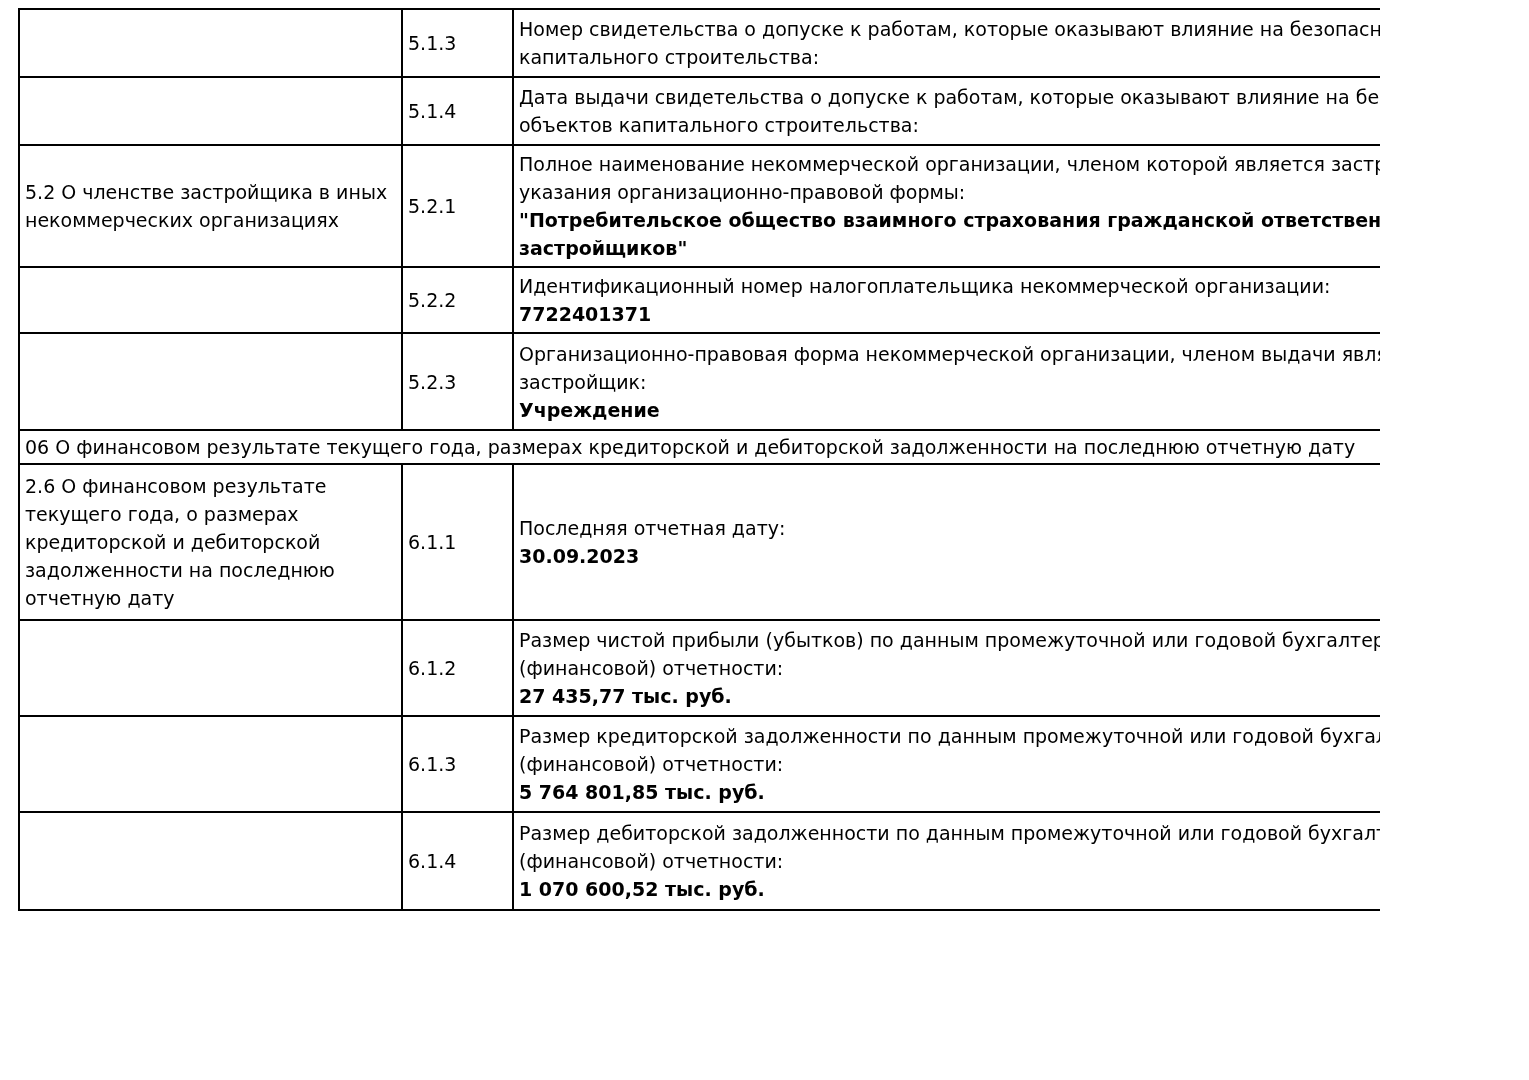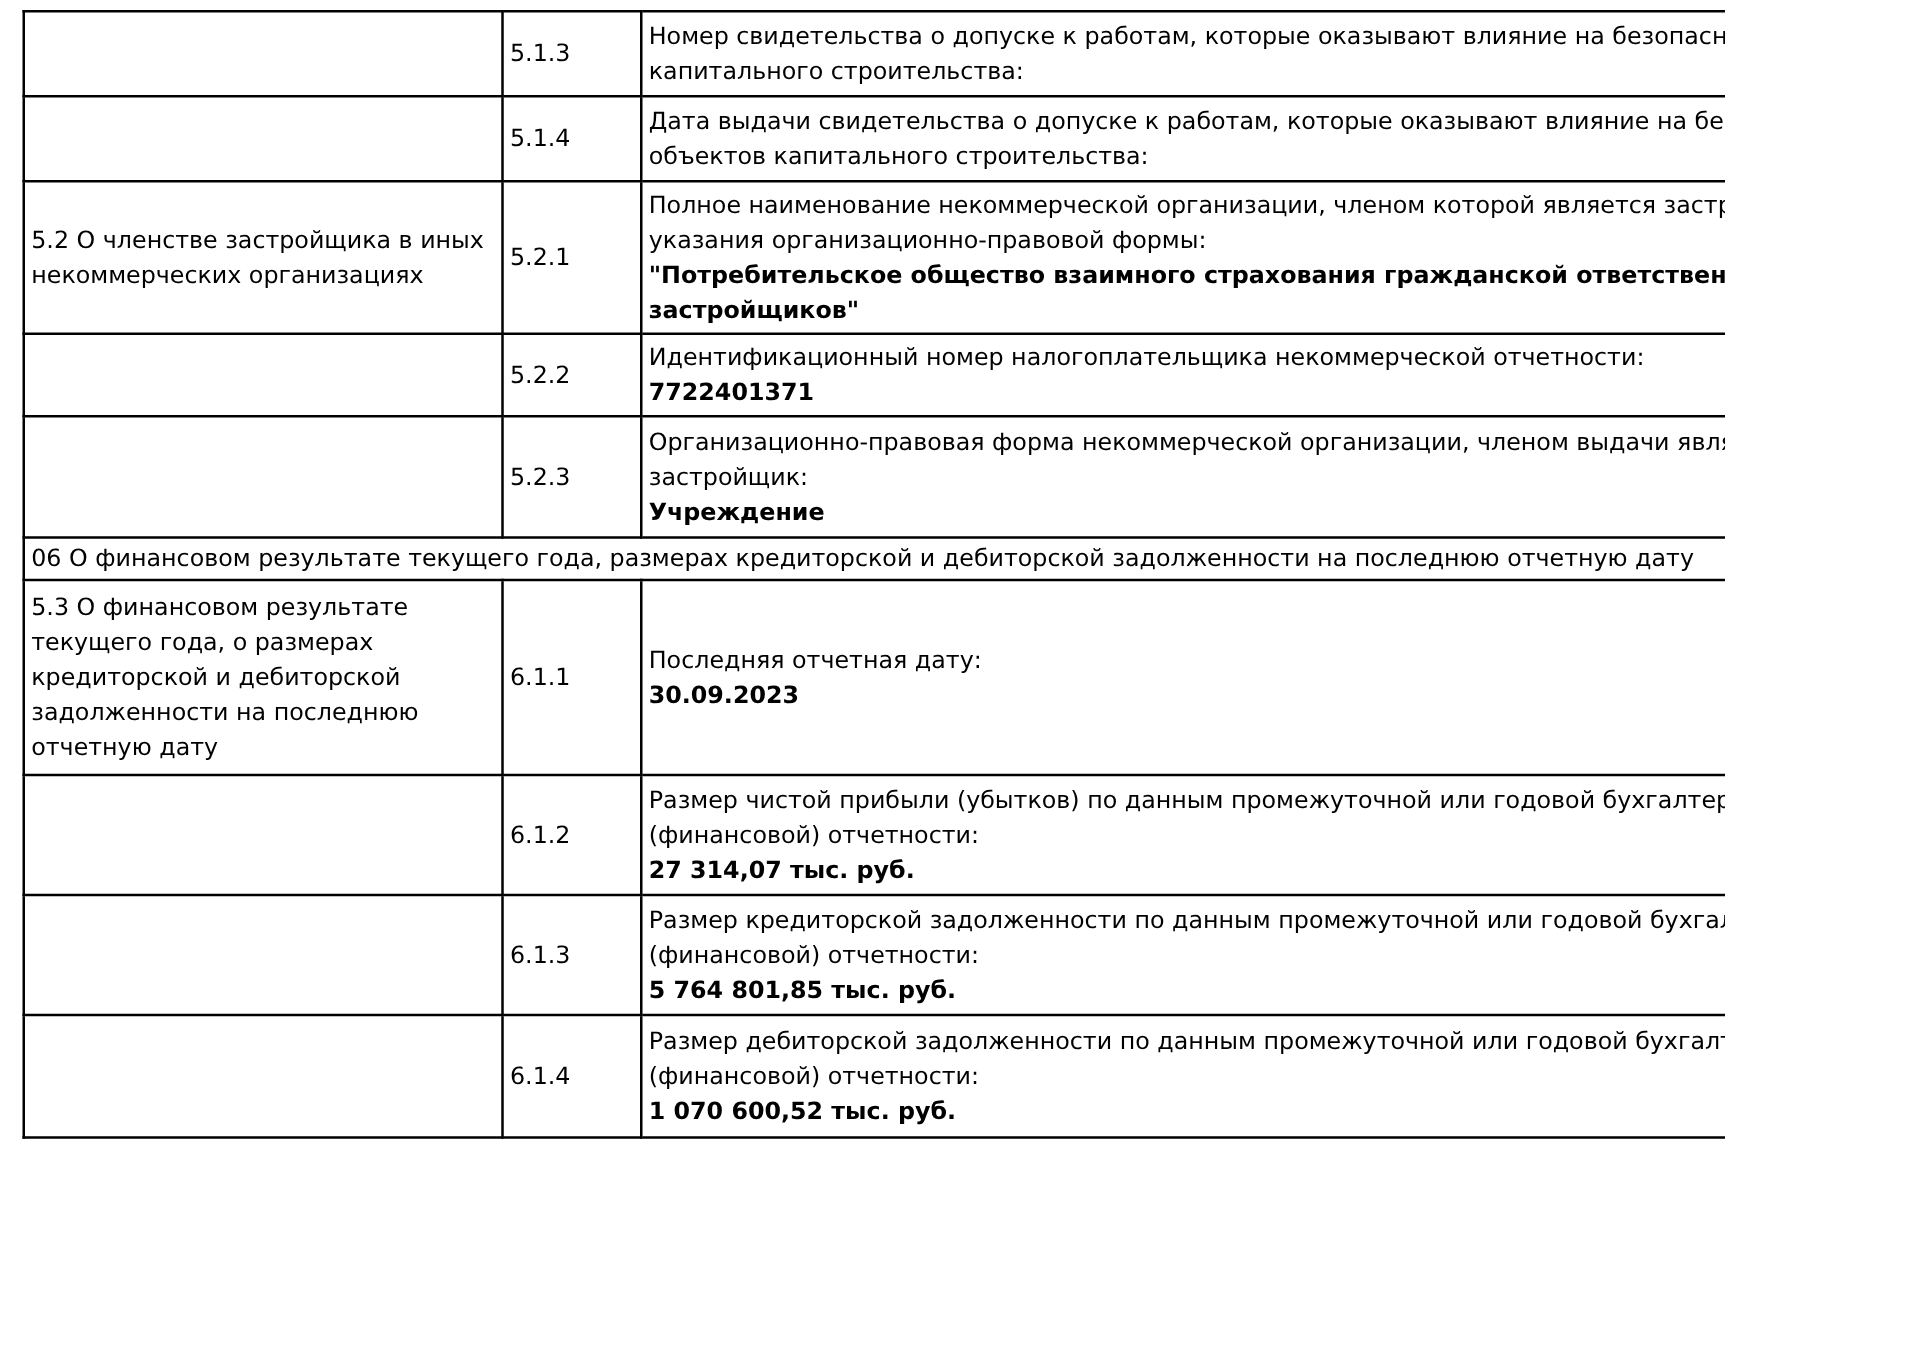--- a/index.html
+++ b/index.html
@@ -91,21 +91,21 @@
           <div class="value">"Потребительское общество взаимного страхования гражданской ответственности застройщиков"</div>
         </td>
       </tr>
 
       <tr class="h66">
         <td class="col-section">
           <span></span>
         </td>
         <td class="col-code">5.2.2</td>
         <td class="col-content">
-          <div>Идентификационный номер налогоплательщика некоммерческой отчетности:</div>
+          <div>Идентификационный номер налогоплательщика некоммерческой организации:</div>
           <div class="value">7722401371</div>
         </td>
       </tr>
 
       <tr class="h97">
         <td class="col-section">
           <span></span>
         </td>
         <td class="col-code">5.2.3</td>
         <td class="col-content">
@@ -113,37 +113,37 @@
           <div class="value">Учреждение</div>
         </td>
       </tr>
 
       <tr class="h33">
         <td class="section-header" colspan="3">06 О финансовом результате текущего года, размерах кредиторской и дебиторской задолженности на последнюю отчетную дату</td>
       </tr>
 
       <tr class="h156">
         <td class="col-section">
-          <span>5.3 О финансовом результате текущего года, о размерах кредиторской и дебиторской задолженности на последнюю отчетную дату</span>
+          <span>2.6 О финансовом результате текущего года, о размерах кредиторской и дебиторской задолженности на последнюю отчетную дату</span>
         </td>
         <td class="col-code">6.1.1</td>
         <td class="col-content">
           <div>Последняя отчетная дату:</div>
           <div class="value">30.09.2023</div>
         </td>
       </tr>
 
       <tr class="h96">
         <td class="col-section">
           <span></span>
         </td>
         <td class="col-code">6.1.2</td>
         <td class="col-content">
           <div>Размер чистой прибыли (убытков) по данным промежуточной или годовой бухгалтерской (финансовой) отчетности:</div>
-          <div class="value">27 314,07 тыс. руб.</div>
+          <div class="value">27 435,77 тыс. руб.</div>
         </td>
       </tr>
 
       <tr class="h96">
         <td class="col-section">
           <span></span>
         </td>
         <td class="col-code">6.1.3</td>
         <td class="col-content">
           <div>Размер кредиторской задолженности по данным промежуточной или годовой бухгалтерской (финансовой) отчетности:</div>

